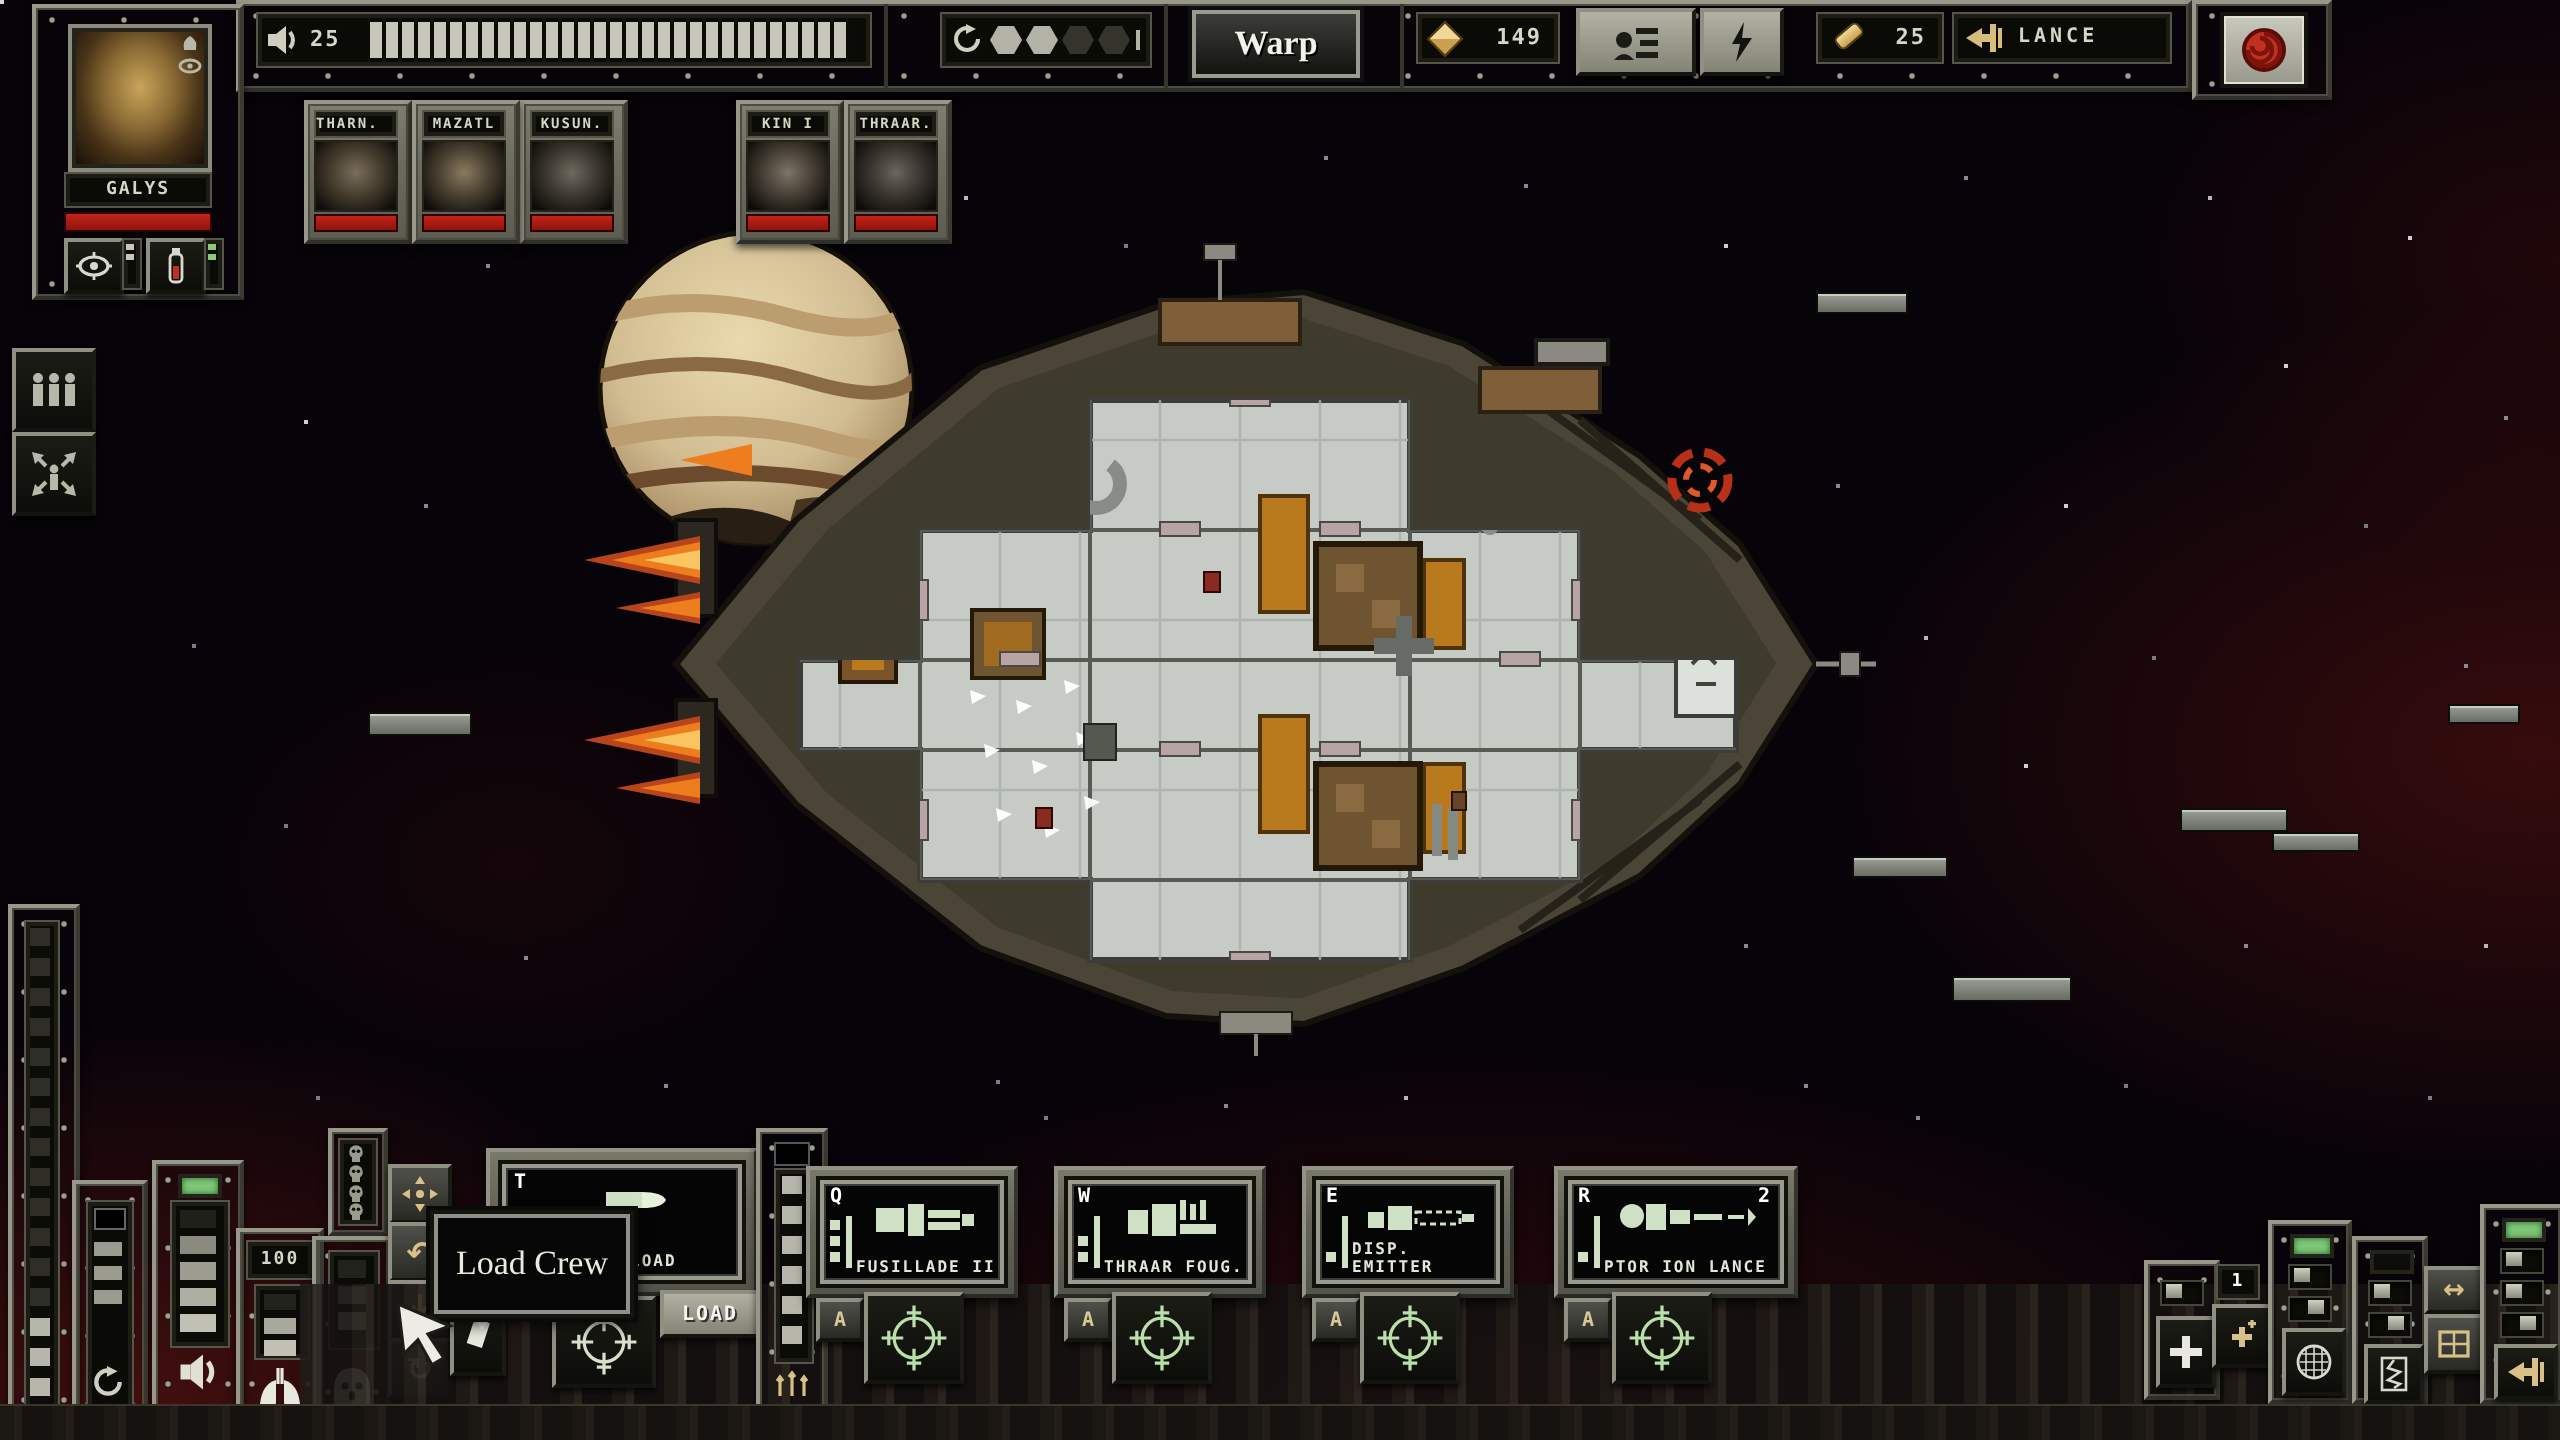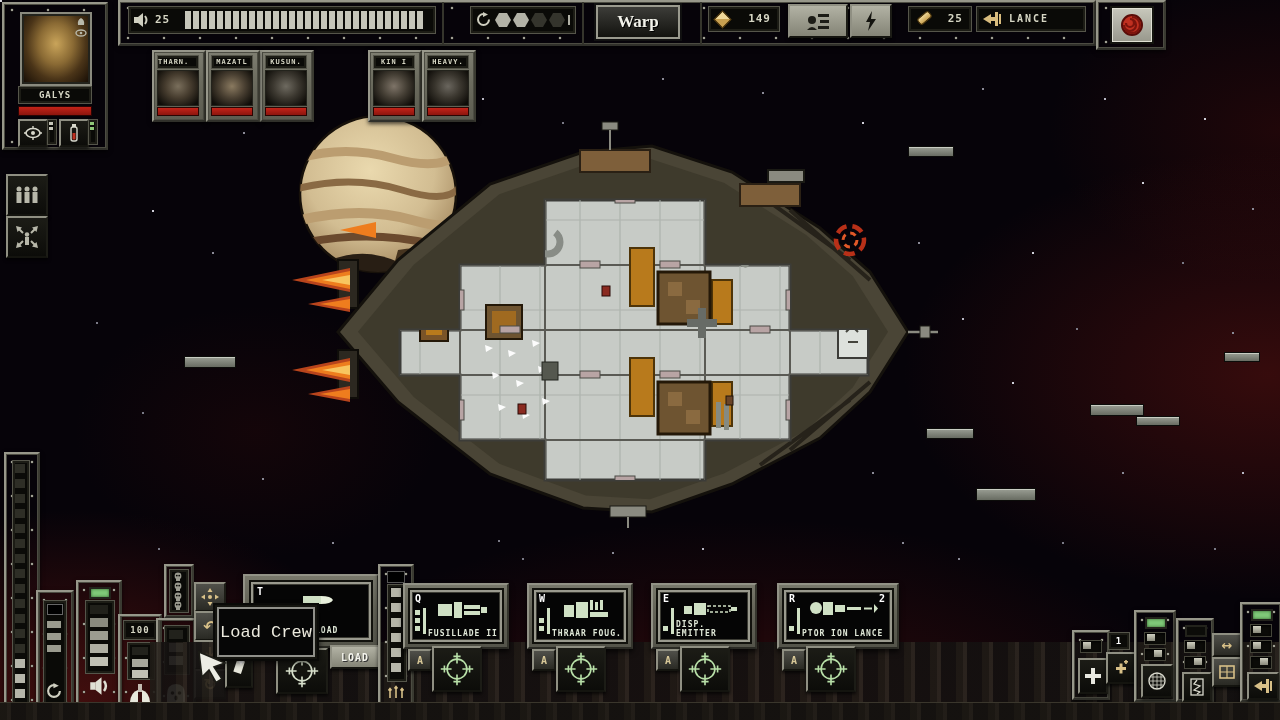--- a/index.html
+++ b/index.html
@@ -51,21 +51,21 @@
   .led{position:absolute;width:18px;height:8px;border:2px solid #23231c;background:#7fc878;
     box-shadow:inset 0 0 3px #2e5c2a;}
   .led.off{background:#0c0c09;box-shadow:none;}
   .bar-red{background:linear-gradient(180deg,#c42318,#8c150e);border:1px solid #2a0503;}
   .dship{position:absolute;background:linear-gradient(#9a9e94,#686c62);border:1px solid #0c0c0a;
     box-shadow:inset 0 1px 0 #c8ccc2;}
   .cell-dark{background:repeating-linear-gradient(180deg,#2e2e26 0 9px,#0b0b08 9px 15px);}
   .cell-lite{background:repeating-linear-gradient(180deg,#b6b6aa 0 9px,#0b0b08 9px 15px);}
   .tooltip{background:#060606;border:2px solid #90908a;outline:2px solid #14140f;
     box-shadow:0 0 0 4px #0a0a08,3px 4px 8px #000;
-    color:#eceade;font-family:Liberation Mono, monospace;font-size:17px;
+    color:#eceade;font-family:Liberation Serif, serif;font-size:17px;
     display:flex;align-items:center;justify-content:center;}
   .cables{background:repeating-linear-gradient(90deg,#1f1b16 0 7px,#2c2620 7px 11px,#141110 11px 26px);}
   svg{display:block;}
 </style>
 </head>
 <body>
 
 <div id="stage">
 
   <div class="nebula"></div>
@@ -284,21 +284,21 @@
   </div>
 
   <div class="abs metal rivx" style="left:1096px;top:0;width:66px;height:46px"></div>
   <div class="abs" style="left:1110px;top:6px;width:40px;height:34px;background:linear-gradient(#c8c8bc,#98988c);border:2px solid #14140f;box-shadow:inset 0 0 0 1px #e0e0d4;display:flex;align-items:center;justify-content:center">
     <svg width="26" height="26" viewBox="0 0 26 26">
       <circle cx="13" cy="13" r="10" fill="#c03020" stroke="#5a0c08" stroke-width="2"></circle>
       <path d="M13,5 a8,8 0 1 1 -8,8 a6,6 0 1 0 6,-6 a4,4 0 1 1 -4,4" fill="none" stroke="#7c140c" stroke-width="2.2"></path>
     </svg>
   </div>
 
-  <div class="abs metal rivx" style="left:2px;top:2px;width:102px;height:144px">
+  <div class="abs metal rivx" style="left:16px;top:2px;width:102px;height:144px">
     <div class="abs" style="left:18px;top:10px;width:64px;height:66px;border:2px solid #23231c;box-shadow:0 0 0 2px #8a8a7e;background:
         radial-gradient(ellipse at 50% 42%, #c9a45a 0%, #8a6a34 38%, #4a3418 66%, #190f06 100%)">
       <svg class="abs" style="right:1px;top:1px" width="12" height="22" viewBox="0 0 12 22">
         <path d="M6,1 q4,2 3,7 h-6 q-1,-5 3,-7 Z" fill="#b8b8aa"></path>
         <ellipse cx="6" cy="16" rx="5" ry="3" fill="none" stroke="#b8b8aa" stroke-width="1.4"></ellipse>
         <circle cx="6" cy="16" r="1.3" fill="#b8b8aa"></circle>
       </svg>
     </div>
     <div class="abs screen" style="left:14px;top:82px;width:72px;height:16px;display:flex;align-items:center;justify-content:center">
       <span class="txt" style="font-size:9px">GALYS</span>
@@ -351,21 +351,21 @@
     </div>
     <div class="abs metal" style="left:270px;top:0;width:50px;height:68px">
       <div class="abs screen" style="left:3px;top:3px;width:40px;height:12px;display:flex;align-items:center;justify-content:center">
           <span class="txt" style="font-size:7px">KIN I</span>
         </div>
       <div class="abs" style="left:3px;top:18px;width:40px;height:34px;border:1px solid #23231c;background:radial-gradient(ellipse at 50% 45%, #7e7468 0%, #443e34 45%, #0e0c08 90%)"></div>
       <div class="abs bar-red" style="left:3px;top:55px;width:40px;height:7px"></div>
     </div>
     <div class="abs metal" style="left:324px;top:0;width:50px;height:68px">
       <div class="abs screen" style="left:3px;top:3px;width:40px;height:12px;display:flex;align-items:center;justify-content:center">
-          <span class="txt" style="font-size:7px">HEAVY.</span>
+          <span class="txt" style="font-size:7px">THRAAR.</span>
         </div>
       <div class="abs" style="left:3px;top:18px;width:40px;height:34px;border:1px solid #23231c;background:radial-gradient(ellipse at 50% 45%, #6a665e 0%, #3a362e 45%, #0e0c08 90%)"></div>
       <div class="abs bar-red" style="left:3px;top:55px;width:40px;height:7px"></div>
     </div>
   </div>
 
   <div class="abs btn dark" style="left:6px;top:174px;width:38px;height:38px">
     <svg width="26" height="20" viewBox="0 0 26 20">
       <g fill="#b8b8aa">
           <circle cx="5" cy="4" r="2.5"></circle>

